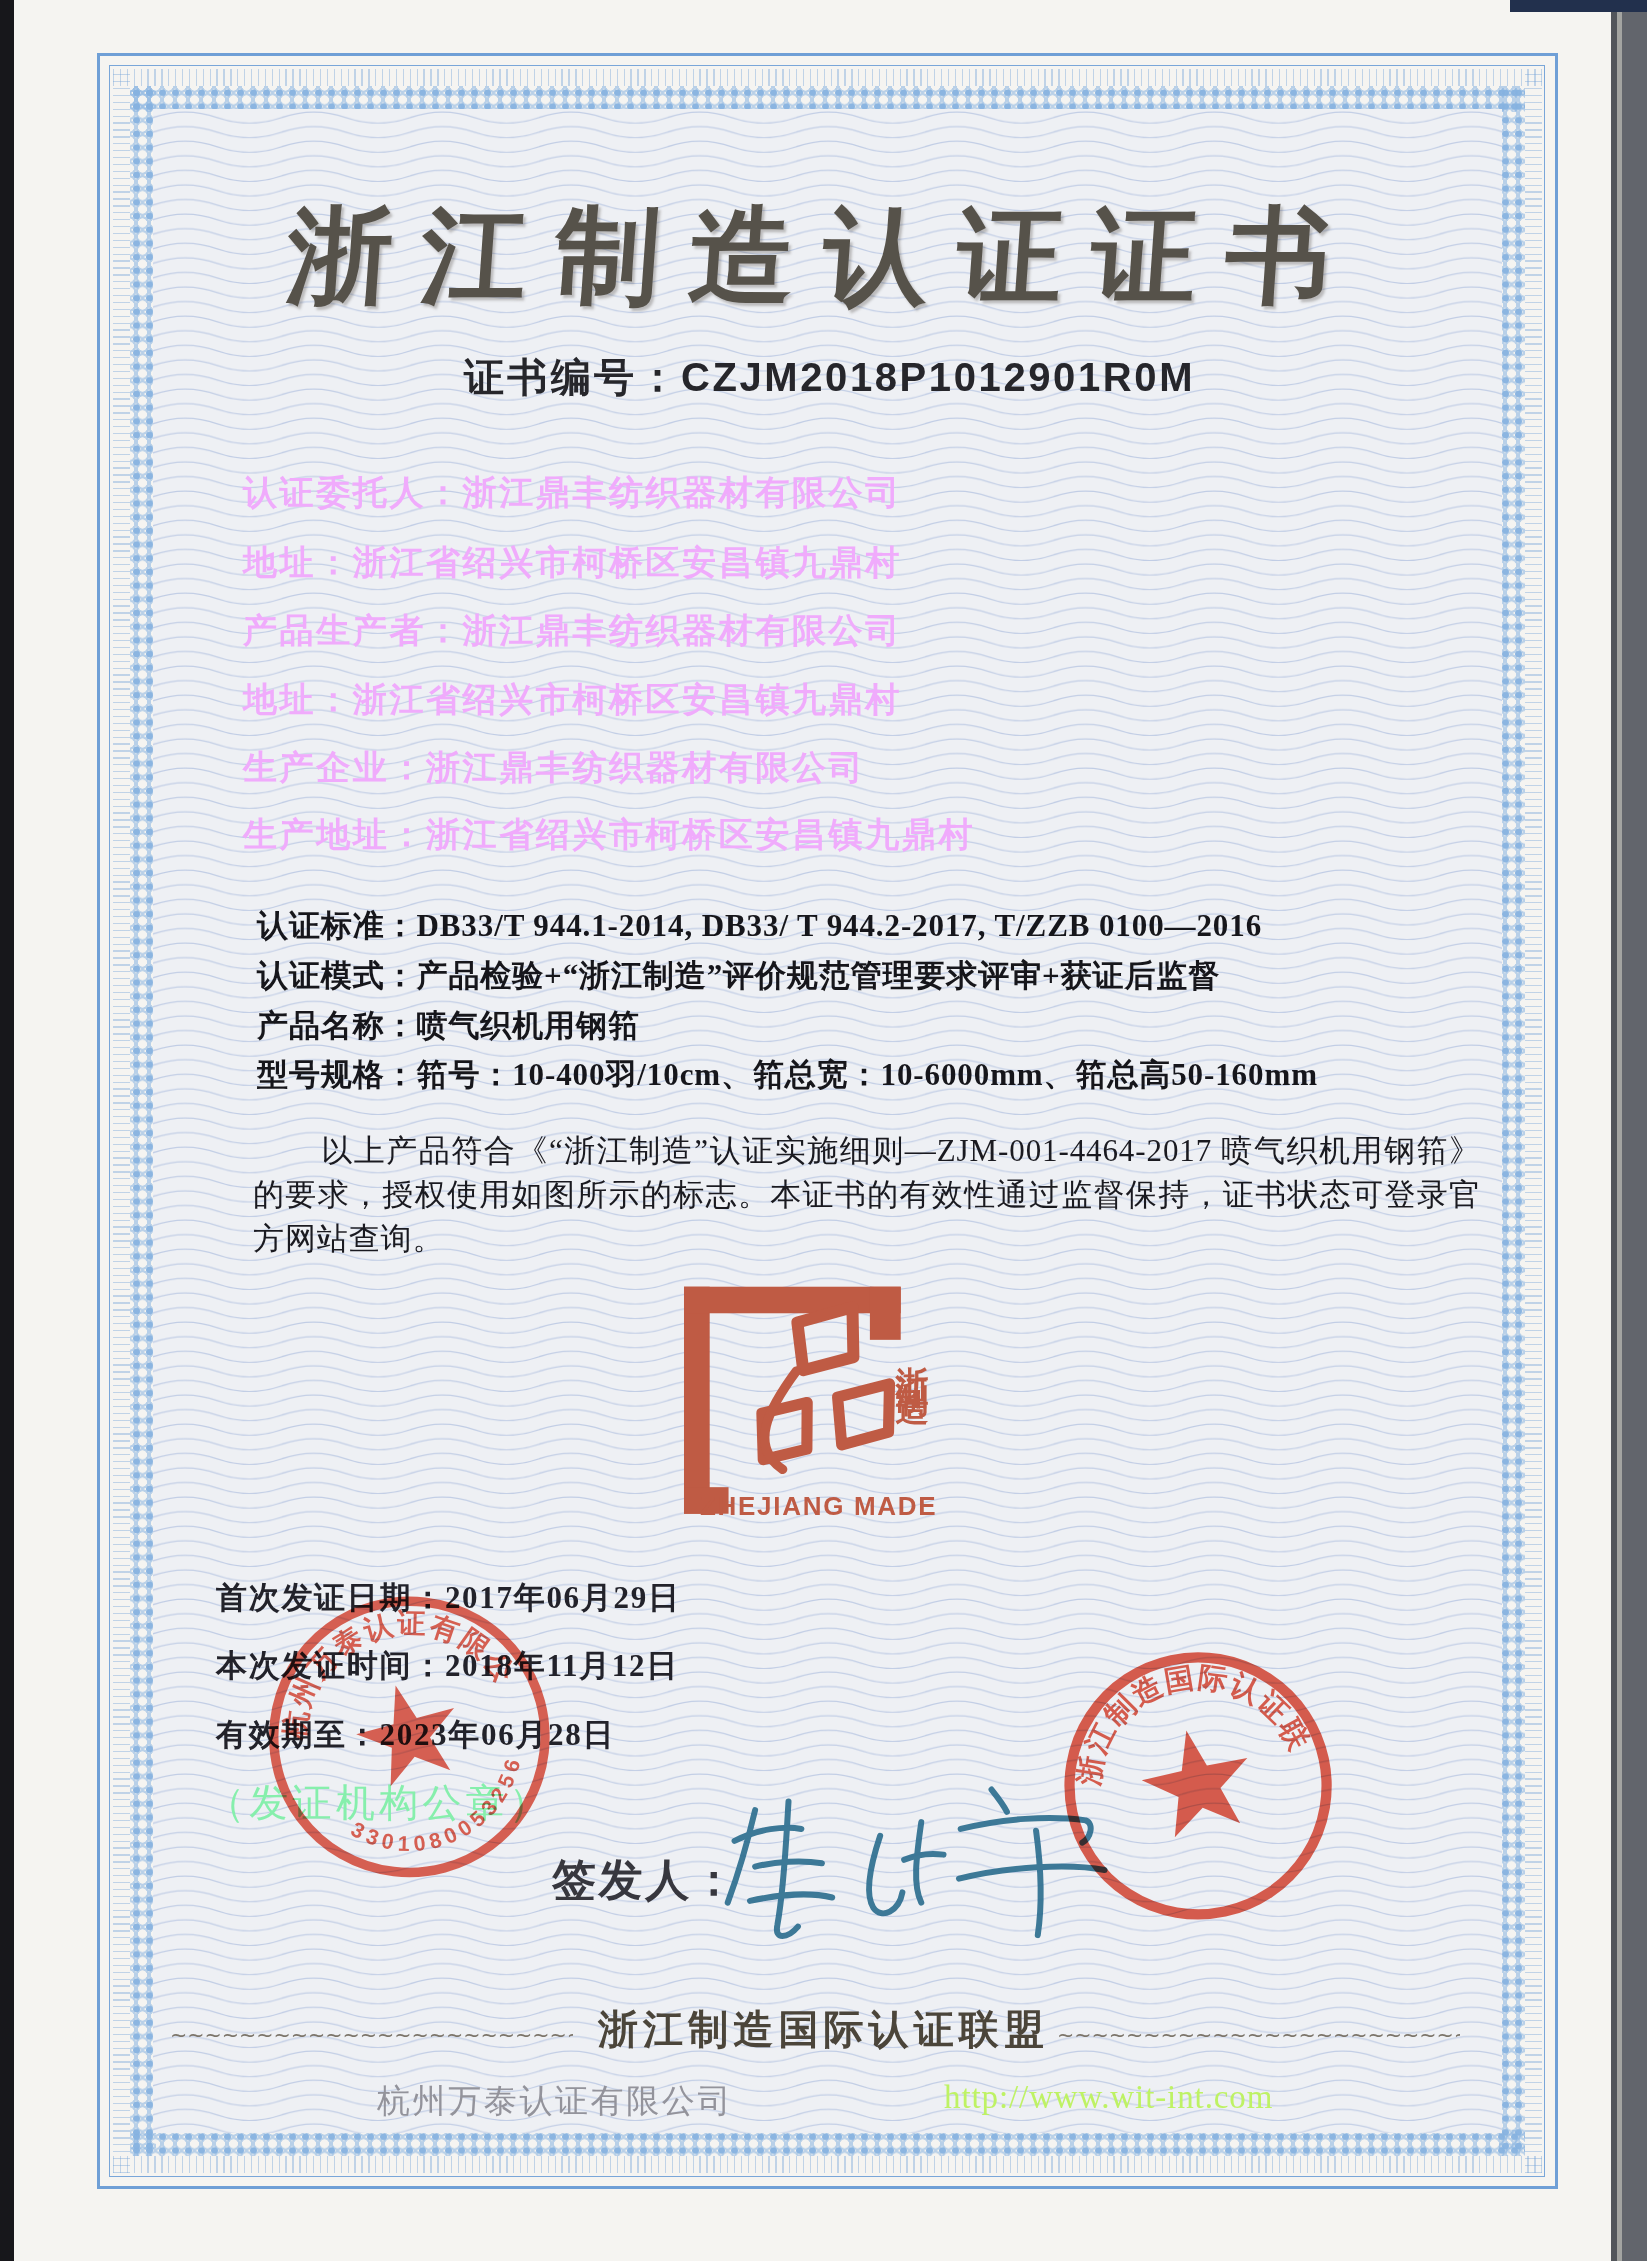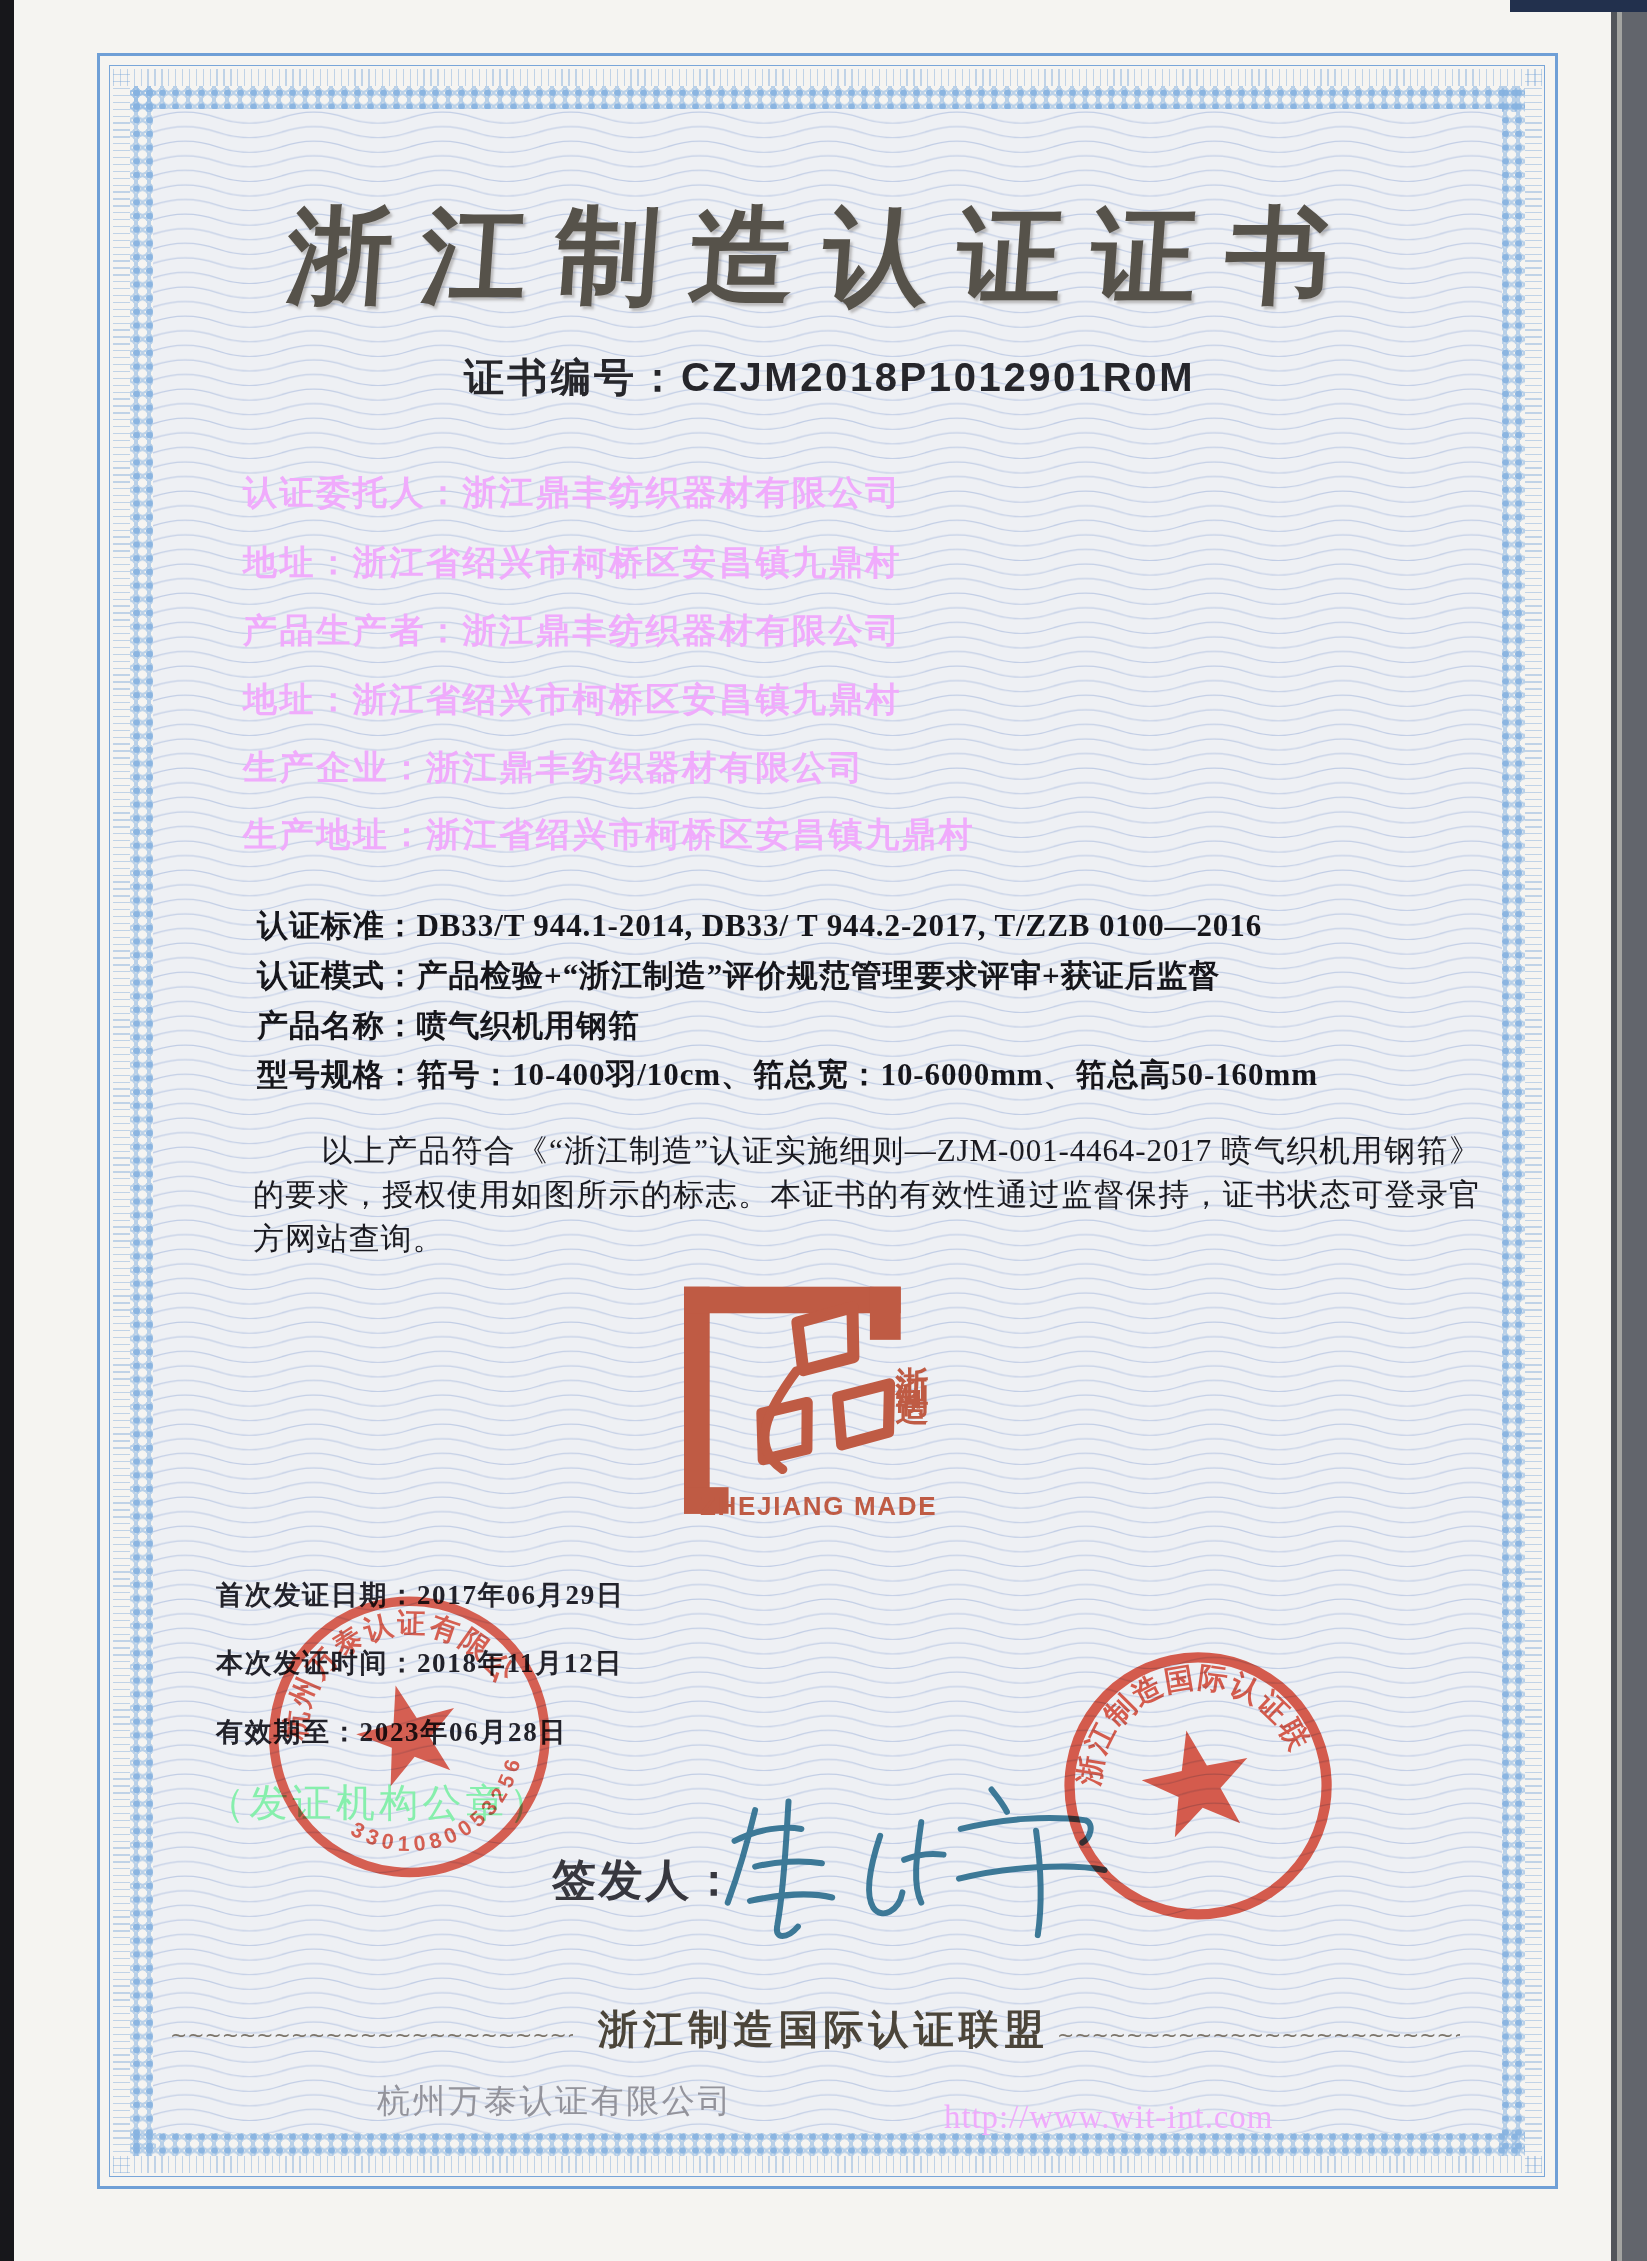--- a/index.html
+++ b/index.html
@@ -52,21 +52,21 @@
   .certno .num{font-family:"Liberation Sans",sans-serif;font-weight:700;letter-spacing:2.6px;}
 
   .fieldrow{left:243px;width:1227px;font-size:34px;font-weight:700;color:#f0abfc;
     letter-spacing:2.6px;white-space:nowrap;}
   .specrow{left:257px;width:1235px;font-size:31px;font-weight:600;color:#16161b;
     letter-spacing:0.9px;white-space:nowrap;}
 
   .statement{left:253px;top:1129px;width:1228px;font-size:31px;font-weight:500;color:#1a1a20;
     line-height:44px;text-indent:2.2em;text-align:justify;letter-spacing:0.9px;}
 
-  .daterow{left:216px;font-size:27px;font-weight:700;color:#22222a;letter-spacing:1.7px;white-space:nowrap;}
+  .daterow{left:216px;font-size:31px;font-weight:700;color:#22222a;letter-spacing:1.7px;white-space:nowrap;}
   .sealnote{left:206px;top:1776px;font-size:39px;font-weight:500;color:#86efac;letter-spacing:4.3px;}
   .issuer-label{left:552px;top:1851px;font-size:44px;font-weight:600;color:#37373e;letter-spacing:2.6px;}
 
   
   .logo{position:absolute;left:678px;top:1285px;width:317px;height:283px;z-index:6;}
   .logo svg{position:absolute;left:0;top:0;}
   .logo-side{position:absolute;left:211px;top:55px;writing-mode:vertical-rl;
     font-size:33px;font-weight:700;letter-spacing:8.6px;color:#bf5b44;
     font-family:"Liberation Sans",sans-serif;}
   .logo-caption{position:absolute;left:22px;top:206px;width:214px;text-align:right;
@@ -78,22 +78,22 @@
   .sig{position:absolute;left:705px;top:1757px;z-index:7;opacity:.92;}
 
   
   .alliance{left:0;width:1647px;top:2002px;text-align:center;font-size:40px;font-weight:700;
     color:#4b453a;letter-spacing:5.1px;}
   .flourish{top:2023px;font-family:"DejaVu Sans",sans-serif;font-size:20.6px;color:#7c756a;
     letter-spacing:0px;overflow:hidden;white-space:nowrap;height:26px;}
   .flourish.fl{left:170px;width:403px;}
   .flourish.fr{left:1057px;width:403px;}
   .foot-issuer{left:377px;top:2079px;font-size:33px;color:#93939b;letter-spacing:2.6px;}
-  .foot-url{left:944px;top:2079px;font-size:33px;color:#f0abfc;letter-spacing:0.9px;
-    font-family:"Liberation Serif",serif;margin-top:20px;}
+  .foot-url{left:944px;top:2079px;font-size:33px;color:#bef264;letter-spacing:0.9px;
+    font-family:"Liberation Serif",serif;}
 </style>
 </head>
 <body>
 
 <div class="scan-strip-left"></div>
 
 <div class="paper">
 
   <div class="frame">
     <div class="frame-inner-line"></div>

